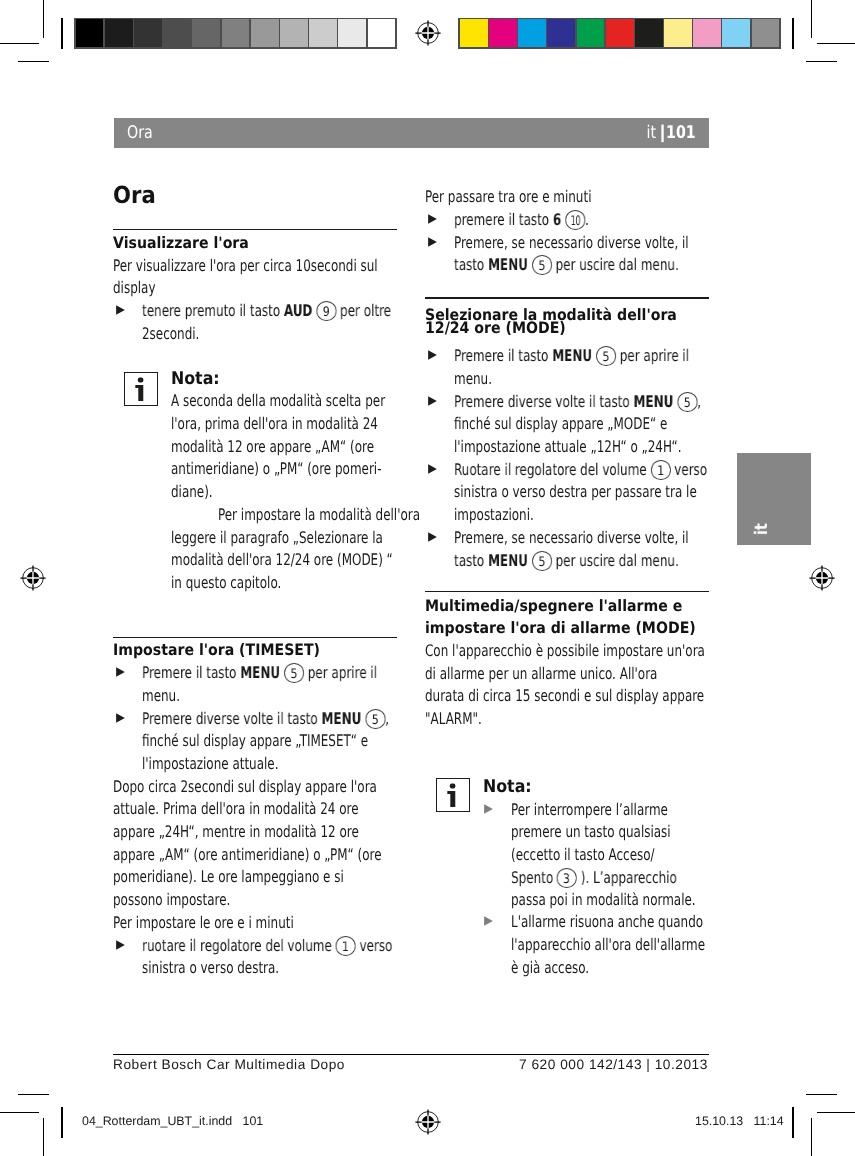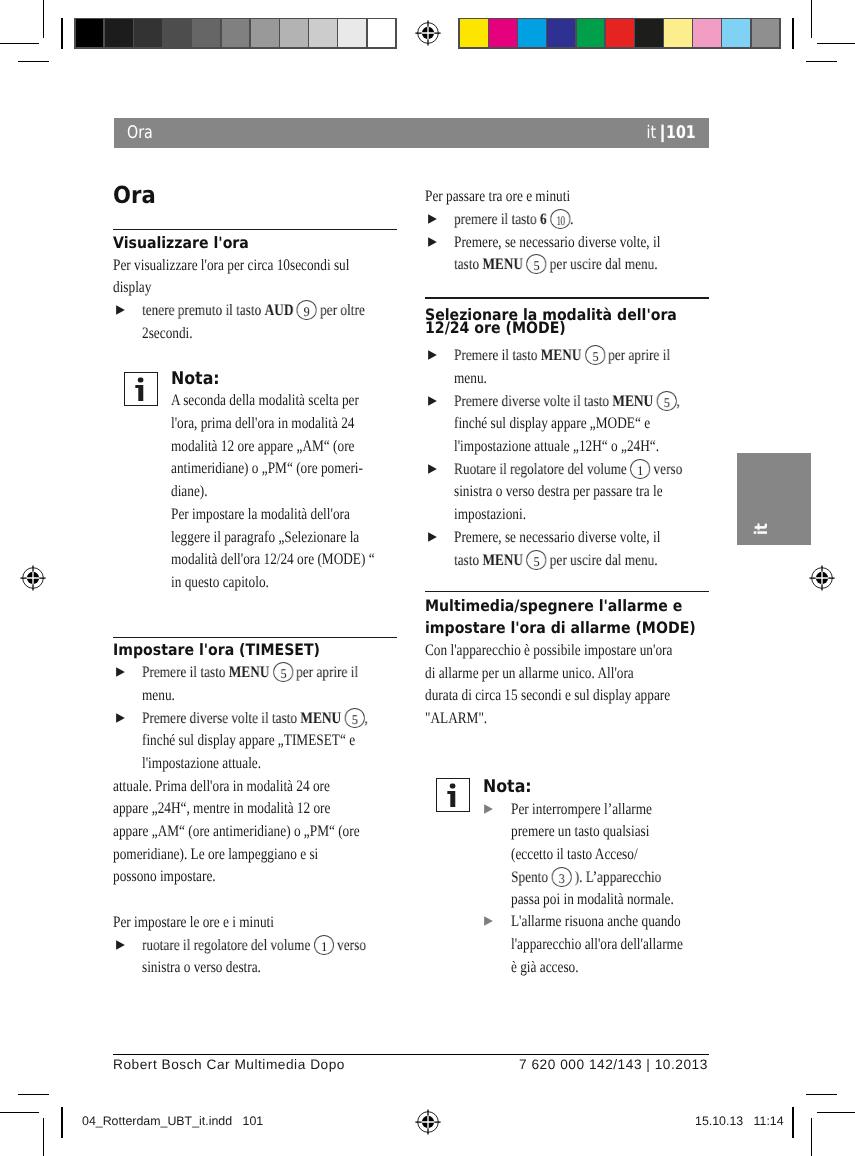--- a/index.html
+++ b/index.html
@@ -13,21 +13,21 @@
   .reg{position:absolute;}
   .strip{position:absolute;display:flex;box-sizing:border-box;background:#4d4d52;
          padding:1.6px;gap:1.4px;}
   .strip > i{display:block;flex:1 1 0;}
   .hdr{position:absolute;left:114px;top:118px;width:595px;height:29.5px;}
   .hdr .sc{display:inline-block;transform:scaleX(.90);transform-origin:left top;white-space:pre;}
   .hdr .p .sc{transform-origin:right top;}
   .hdr .t{position:absolute;left:13.2px;top:4px;font-size:17.5px;line-height:22px;}
   .hdr .p{position:absolute;right:13.5px;top:4px;font-size:17.5px;line-height:22px;white-space:nowrap;}
   .col{position:absolute;width:284px;}
-  .ln{height:22.7px;line-height:22.7px;font-size:16px;color:#1a1a1a;white-space:nowrap;font-family:Liberation Serif, serif;}
+  .ln{height:22.7px;line-height:22.7px;font-size:16px;color:#1a1a1a;white-space:nowrap;}
   .ln > .sc{display:inline-block;transform:scaleX(.831);transform-origin:left top;white-space:nowrap;}
   .h1{font-size:23.5px;line-height:26px;font-weight:bold;color:#131313;white-space:nowrap;}
   .h2{font-size:15.7px;line-height:22.7px;font-weight:bold;color:#131313;white-space:nowrap;}
   .rule{background:#1a1a1a;height:1.3px;}
   .bul{position:absolute;width:9px;height:10px;}
   .circ{display:inline-block;border:1.05px solid #3a3a3a;border-radius:50%;
         width:23.6px;height:19.6px;box-sizing:border-box;text-align:center;
         font-size:13.2px;line-height:22.4px;vertical-align:-4.8px;color:#1a1a1a;font-weight:normal;
         margin:0 0.4px 0 0.2px;overflow:hidden;vertical-align:-4.2px;}
   .circ > span{display:inline-block;transform:scaleX(1.12);transform-origin:center;}
@@ -160,21 +160,21 @@
             <path d="M12.4 14.0 H20.4 V30.0 H15.4 V17.0 H12.4 Z" fill="#1d1d1b"></path>
           </svg>
         </div>
         <div class="h2" style="font-size: 17.6px;">Nota:</div>
         <div style="position: absolute; left: 58px; right: 0px; top: 22.35px; margin-top: 0px; box-sizing: border-box;">
           <div class="ln" style="height: 22.7px; line-height: 22.7px;"><span class="sc"><span>A seconda della modalità scelta per</span></span></div>
           <div class="ln" style="height: 22.7px; line-height: 22.7px;"><span class="sc"><span>l'ora, prima dell'ora in modalità 24</span></span></div>
           <div class="ln" style="height: 22.7px; line-height: 22.7px;"><span class="sc"><span>modalità 12 ore appare „AM“ (ore</span></span></div>
           <div class="ln" style="height: 22.7px; line-height: 22.7px;"><span class="sc"><span>antimeridiane) o „PM“ (ore pomeri-</span></span></div>
           <div class="ln" style="height: 22.7px; line-height: 22.7px;"><span class="sc"><span>diane).</span></span></div>
-          <div class="ln" style="height: 22.7px; line-height: 22.7px;"><span class="sc"><span>Per impostare la modalità dell'ora</span></span></div>
+          <div class="ln" style="height: 22.7px; line-height: 22.7px; margin-left: 47px;"><span class="sc"><span>Per impostare la modalità dell'ora</span></span></div>
           <div class="ln" style="height: 22.7px; line-height: 22.7px;"><span class="sc"><span>leggere il paragrafo „Selezionare la</span></span></div>
           <div class="ln" style="height: 22.7px; line-height: 22.7px;"><span class="sc"><span>modalità dell'ora 12/24 ore (MODE) “</span></span></div>
           <div class="ln" style="height: 22.7px; line-height: 22.7px;"><span class="sc"><span>in questo capitolo.</span></span></div>
         </div>
       </div>
       <div class="rule" style="margin-top: 0px; margin-bottom: 0px; position: absolute; left: 0px; width: 100%; top: 636.7px;"></div>
       <div class="h2" style="position: absolute; left: 0px; right: 0px; top: 639.45px; margin-top: 0px;">Impostare l'ora (TIMESET)</div>
       <div style="position: absolute; padding-left: 29.3px; left: 0px; right: 0px; top: 662.15px; margin-top: 0px; box-sizing: border-box;">
         <div class="ln"><span class="sc"><span>Premere il tasto </span><span style="font-weight: bold;">MENU</span><span> </span><span class="circ"><span>5</span></span><span> per aprire il</span></span></div>
         <div class="ln"><span class="sc"><span>menu.</span></span></div>
@@ -188,20 +188,21 @@
         <div class="ln"><span class="sc"><span>Premere diverse volte il tasto </span><span style="font-weight: bold;">MENU</span><span> </span><span class="circ"><span>5</span></span><span>,</span></span></div>
         <div class="ln"><span class="sc"><span>finché sul display appare „TIMESET“ e</span></span></div>
         <div class="ln"><span class="sc"><span>l'impostazione attuale.</span></span></div>
         <div class="bul" style="left: 3.6px; top: 5px;">
           <svg viewBox="0 0 9 10" width="9.0" height="10.0" style="display:block">
             <path d="M0.15 0.15 L8.85 5.0 L0.15 9.85 Z" fill="#1d1d1b"></path>
           </svg>
         </div>
       </div>
       <div style="position: absolute; left: 0px; right: 0px; top: 775.65px; margin-top: 0px; box-sizing: border-box;">
+        <div class="ln"><span class="sc"><span>Dopo circa 2secondi sul display appare l'ora</span></span></div>
         <div class="ln"><span class="sc"><span>attuale. Prima dell'ora in modalità 24 ore</span></span></div>
         <div class="ln"><span class="sc"><span>appare „24H“, mentre in modalità 12 ore</span></span></div>
         <div class="ln"><span class="sc"><span>appare „AM“ (ore antimeridiane) o „PM“ (ore</span></span></div>
         <div class="ln"><span class="sc"><span>pomeridiane). Le ore lampeggiano e si</span></span></div>
         <div class="ln"><span class="sc"><span>possono impostare.</span></span></div>
       </div>
       <div style="position: absolute; left: 0px; right: 0px; top: 911.85px; margin-top: 0px; box-sizing: border-box;">
         <div class="ln"><span class="sc"><span>Per impostare le ore e i minuti</span></span></div>
       </div>
       <div style="position: absolute; padding-left: 29.3px; left: 0px; right: 0px; top: 934.55px; margin-top: 0px; box-sizing: border-box;">

